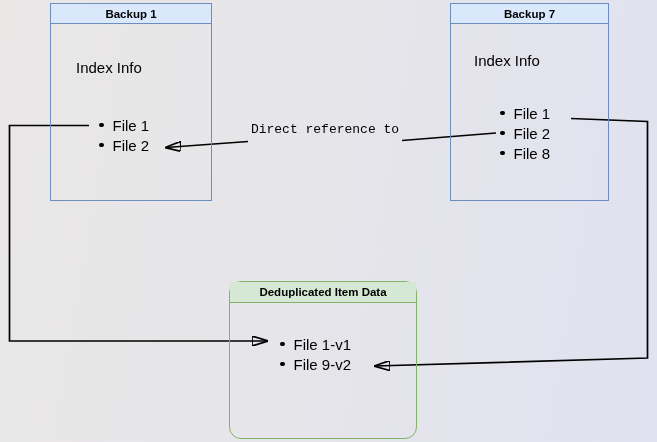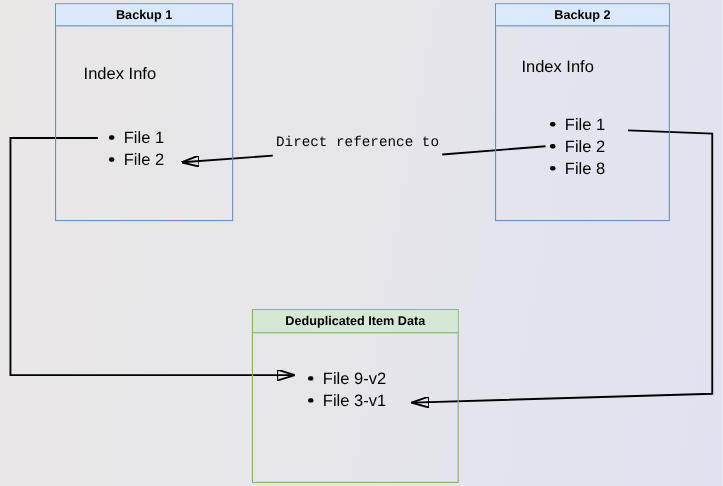--- a/index.html
+++ b/index.html
@@ -22,21 +22,21 @@
     display:flex; align-items:center; justify-content:center;
     font-weight:bold; font-size:11.5px;
     border-bottom:1.5px solid;
     box-sizing:content-box;
   }
   .blue  .box-header { background:#dae8fc; border-color:#6c8ebf; }
   .green .box-header { background:#d5e8d4; border-color:#82b366; height:20px; }
 
   #backup1 { left:50px;  top:3px;   width:162px; height:198px; }
   #backup2 { left:450px; top:3px;   width:159px; height:198px; }
-  #dedup   { left:229px; top:281px; width:188px; height:158px; }
+  #dedup   { left:229px; top:281px; width:188px; height:158px;border-radius:12px; }
 
   .subtitle { position:absolute; font-size:15px; line-height:18px; }
   #backup1 .subtitle { left:25px; top:55px; }
   #backup2 .subtitle { left:23px; top:48px; }
 
   .file-list { position:absolute; list-style:none; margin:0; padding:0; font-size:15px; }
   .file-list li { height:20px; display:flex; align-items:center; }
   .bullet { width:4.5px; height:4.5px; border-radius:50%; background:#000; margin-right:9px; flex:none; }
 
   #backup1 .file-list { left:48px; top:111px; }
@@ -82,21 +82,21 @@
           <span>File 1</span>
         </li>
       <li>
           <span class="bullet"></span>
           <span>File 2</span>
         </li>
     </ul>
   </div>
 
   <div class="box blue" id="backup2">
-    <div class="box-header">Backup 2</div>
+    <div class="box-header">Backup 7</div>
     <div class="subtitle">Index Info</div>
     <ul class="file-list">
       <li>
           <span class="bullet"></span>
           <span>File 1</span>
         </li>
       <li>
           <span class="bullet"></span>
           <span>File 2</span>
         </li>
@@ -105,25 +105,25 @@
           <span>File 8</span>
         </li>
     </ul>
   </div>
 
   <div class="box green" id="dedup">
     <div class="box-header">Deduplicated Item Data</div>
     <ul class="file-list">
       <li>
           <span class="bullet"></span>
-          <span>File 9-v2</span>
+          <span>File 1-v1</span>
         </li>
       <li>
           <span class="bullet"></span>
-          <span>File 3-v1</span>
+          <span>File 9-v2</span>
         </li>
     </ul>
   </div>
 
   <div class="annotation">
     <div>Direct reference to</div>
   </div>
 
 </div>
 

